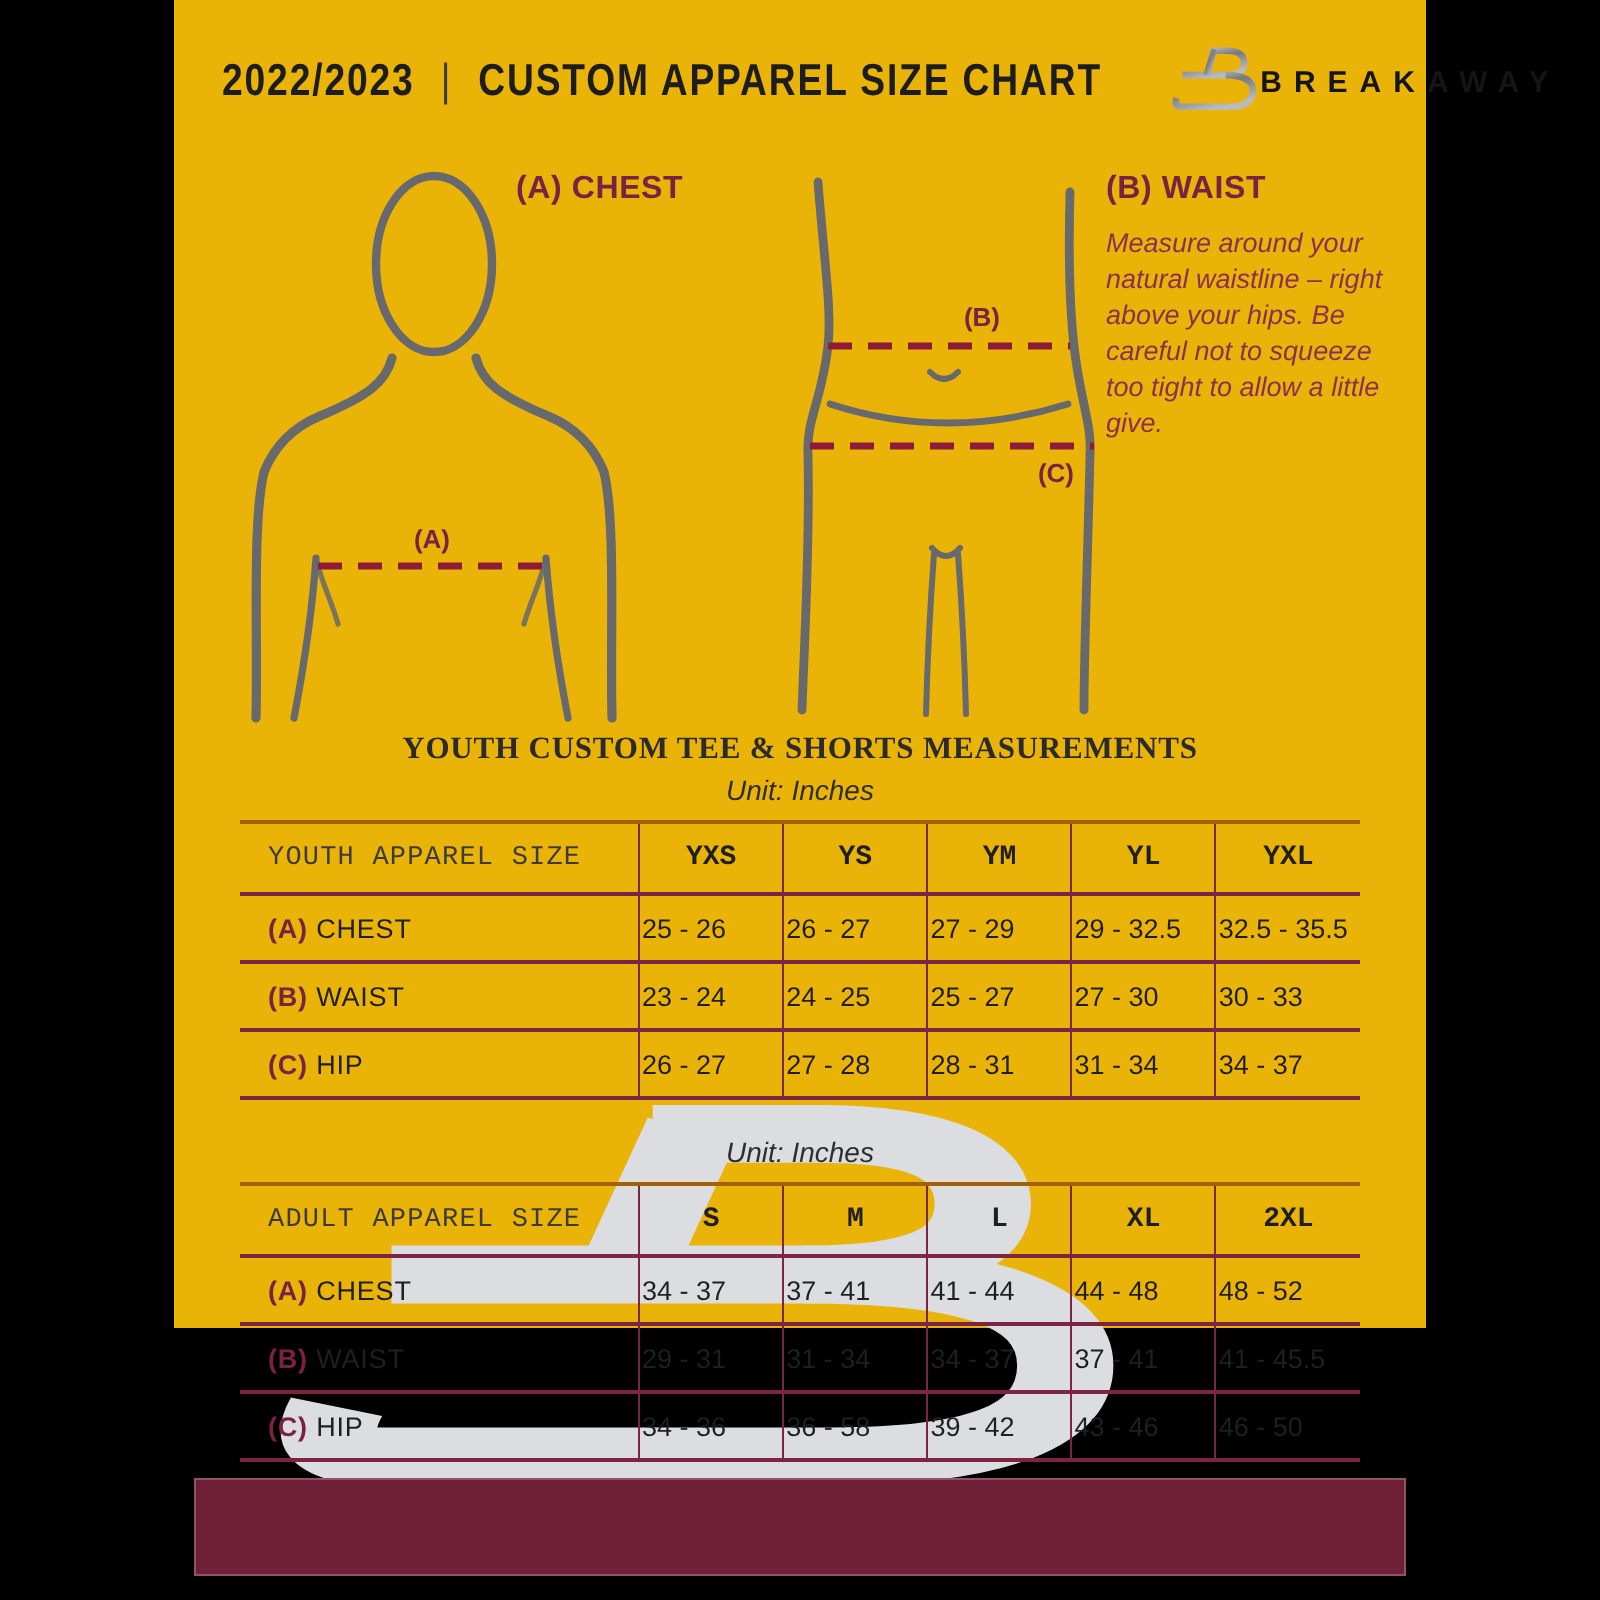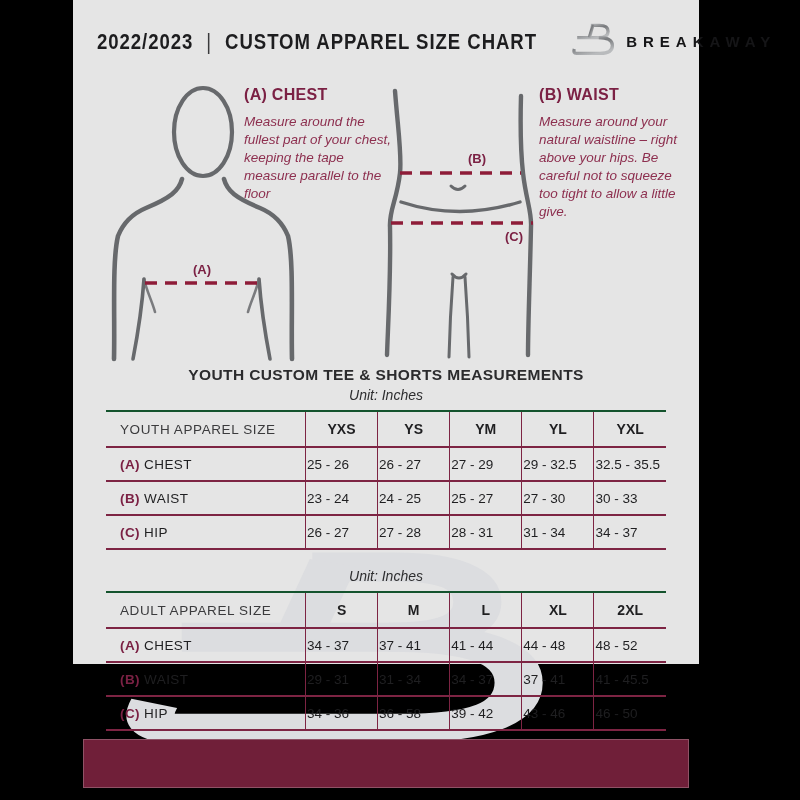--- a/index.html
+++ b/index.html
@@ -1,51 +1,51 @@
 <!DOCTYPE html>
 <html><head>
 <meta charset="utf-8">
 <style>
   html,body{margin:0;padding:0;background:#000;}
   .canvas{position:relative;width:800px;height:800px;background:#000;overflow:hidden;
           font-family:"Liberation Sans",sans-serif;}
-  .page{position:absolute;left:73px;top:0;width:626px;height:664px;background:#e5e5e5;}
+  .page{position:absolute;left:87px;top:0;width:626px;height:664px;background:#eab308;}
 
   
   .header{position:absolute;top:18px;left:24px;right:20px;height:46px;
           display:flex;align-items:center;justify-content:space-between;}
   .hdr-title{display:flex;align-items:center;gap:12px;font-weight:700;font-size:20px;
              color:#1d1d1f;letter-spacing:1px;transform:scale(.93,1.12);transform-origin:left center;white-space:nowrap;}
   .hdr-title .divider{font-weight:400;color:#3a3a3c;padding:0 2px;}
-  .brand{display:flex;align-items:center;gap:10px;}
+  .brand{display:flex;align-items:center;}
   .brand-name{font-weight:700;font-size:15px;letter-spacing:6px;color:#151517;}
 
   
   .figures{position:absolute;top:85px;left:0;right:0;height:278px;}
   .guide-block{position:absolute;width:155px;}
   .guide-block h3{margin:0 0 9px 0;font-size:16px;font-weight:700;color:#7b2144;letter-spacing:.3px;}
   .guide-block p{margin:0;font-size:13.5px;font-style:italic;color:#8d2f4f;line-height:1.33;white-space:pre-line;}
   .blk-chest{left:171px;top:1px;}
   .blk-waist{left:466px;top:1px;}
   .blk-hips{left:466px;top:136px;}
 
   .fig{position:absolute;}
   .fig-left{left:25px;top:0;}
   .fig-right{left:308px;top:0;}
   .fig text{font-family:"Liberation Sans",sans-serif;font-size:13px;font-weight:700;fill:#7b2144;}
 
   
   .tbl-section-title{position:absolute;left:0;right:0;text-align:center;font-weight:700;
-                     font-size:15.5px;color:#2b2b2d;letter-spacing:.4px;}
+                     font-size:15.5px;color:#2b2b2d;letter-spacing:.4px;font-family:Liberation Serif, serif;}
   .tbl-unit{position:absolute;left:0;right:0;text-align:center;font-style:italic;font-size:14px;color:#2e2e30;}
   table.size-table{position:absolute;left:33px;width:560px;border-collapse:collapse;table-layout:fixed;}
   .size-table th,.size-table td{border-left:1.5px solid #7d2443;font-weight:400;}
   .size-table th:first-child,.size-table td:first-child{border-left:none;width:184px;}
-  .size-table th{border-top:2px solid #14532d;border-bottom:2px solid #7d2443;height:32px;
-                 font-size:14px;font-weight:700;color:#1f1f21;}
+  .size-table th{border-top:2px solid #a16207;border-bottom:2px solid #7d2443;height:32px;
+                 font-size:14px;font-weight:700;color:#1f1f21;font-family:Liberation Mono, monospace;}
   .size-table th.col-label{font-weight:400;font-size:13.5px;color:#3b3b3d;letter-spacing:.6px;
                            text-align:left;padding-left:14px;}
   .size-table td{border-bottom:2px solid #7d2443;height:30px;
                  font-size:13.5px;color:#1f1f21;}
   .size-table td.row-label{text-align:left;padding-left:14px;letter-spacing:.4px;}
   .size-table .prefix{color:#7b2144;font-weight:700;}
 
   .y-title{top:366px;} .y-unit{top:387px;}
   .yt{top:410px;}
   .a-title{top:547px;} .a-unit{top:568px;}
@@ -100,21 +100,20 @@
           <path d="M46,194 C49,207 54,216 57,227" stroke-width="2.6" opacity="0.85"></path>
           <path d="M161,194 C163,222 167,248 172,274" stroke-width="3.6"></path>
           <path d="M161,194 C158,207 153,216 150,227" stroke-width="2.6" opacity="0.85"></path>
         </g>
         <line x1="47" y1="198" x2="160" y2="198" stroke="#8e1c38" stroke-width="3.6" stroke-dasharray="12 8"></line>
         <text x="104" y="189" text-anchor="middle">(A)</text>
       </svg>
 
       <div class="guide-block blk-chest">
         <h3>(A) CHEST</h3>
-        <p>Measure around the fullest part of your chest, keeping the tape measure parallel to the floor</p>
       </div>
 
       <svg class="fig fig-right" width="165" height="278" viewBox="0 0 165 278">
         <g fill="none" stroke="#67696c" stroke-width="4.4" stroke-linecap="round">
           <path d="M14,6 C17,45 21,70 19,88 C16,115 8,125 9,142 C10,190 7,240 6,270"></path>
           <path d="M140,11 C139,48 140,70 142,88 C145,115 151,127 150,142 C149,190 147,240 147,270"></path>
           <path d="M20,117 Q78,136 139,117" stroke-width="3.4"></path>
           <path d="M71,189 Q78,197 85,189" stroke-width="3"></path>
           <path d="M72,192 Q69,232 68,272" stroke-width="3"></path>
           <path d="M84,192 Q87,232 88,272" stroke-width="3"></path>

